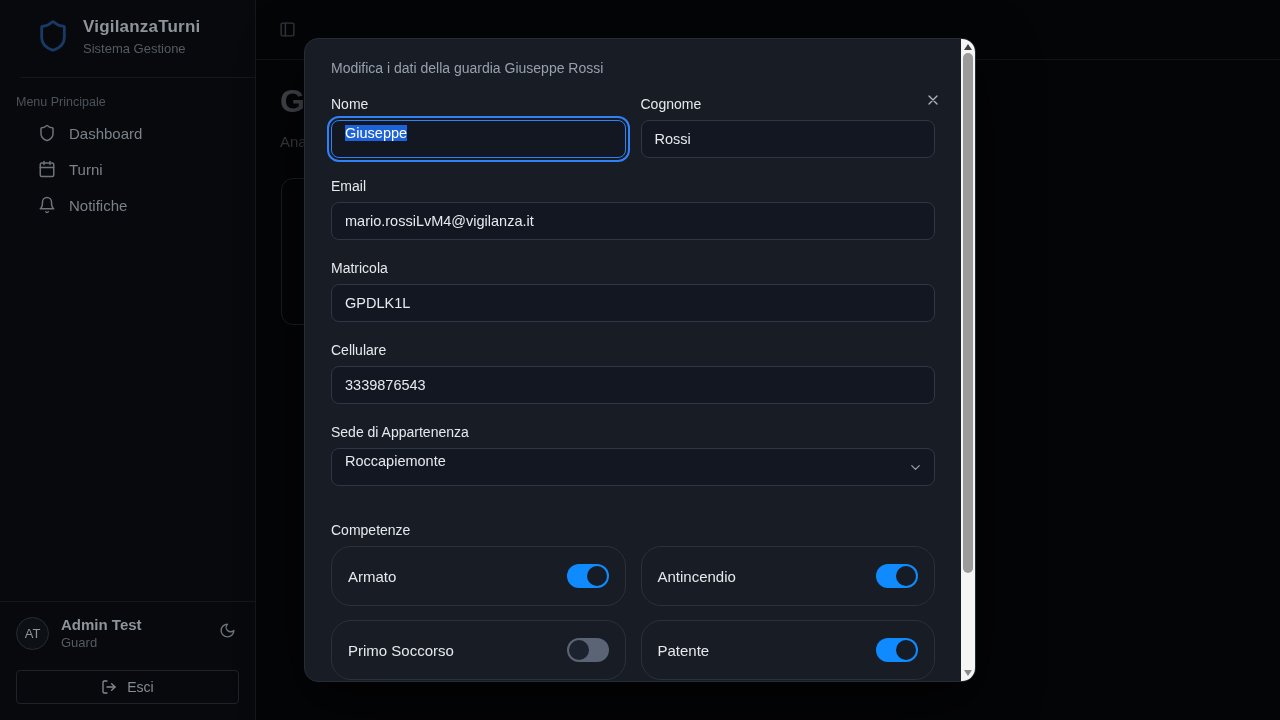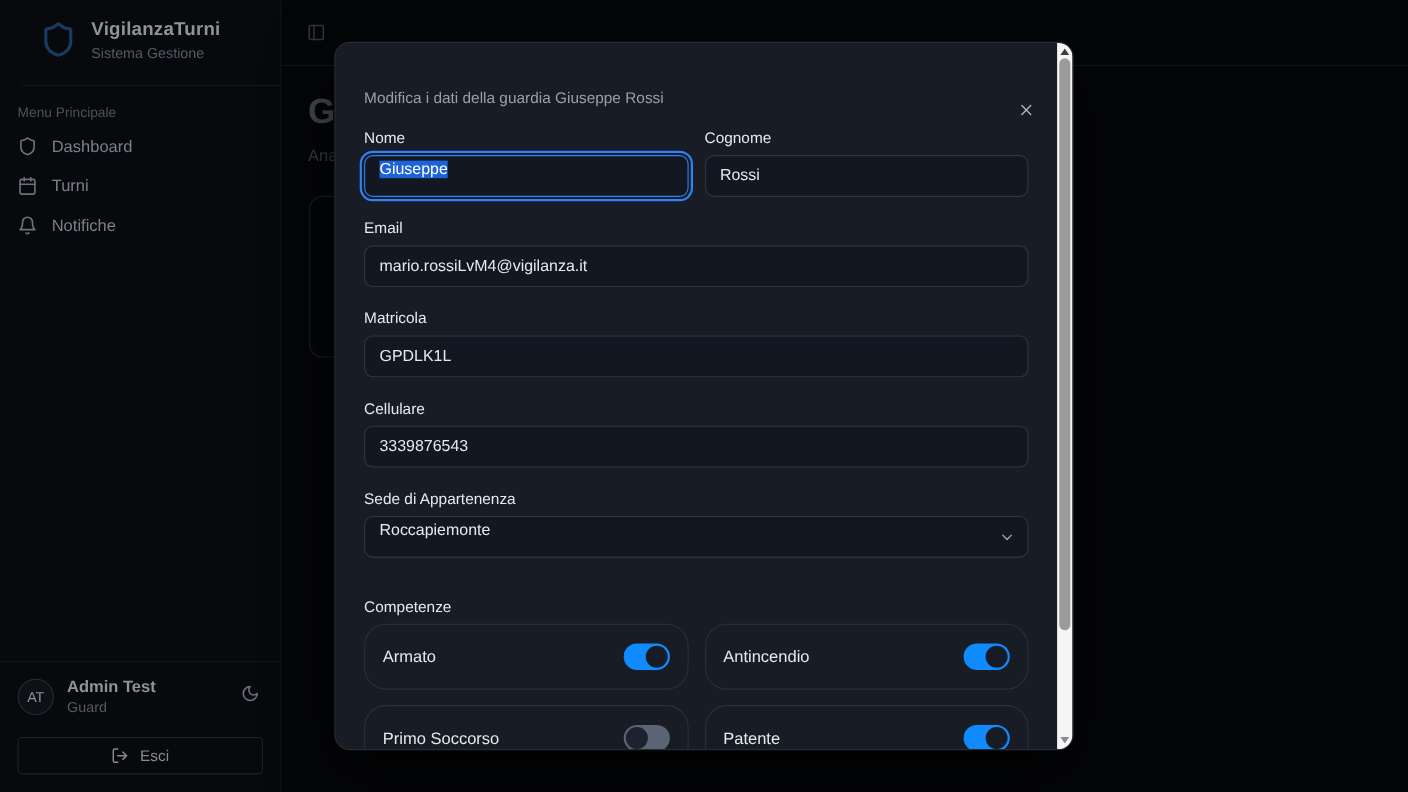--- a/index.html
+++ b/index.html
@@ -15,21 +15,21 @@
   
   .sidebar {
     position:absolute; left:0; top:0; width:256px; height:720px;
     background:#07090c; border-right:1px solid #14181d;
   }
   .logo-row { display:flex; align-items:flex-start; gap:13px; padding:17px 16px 14px 16px; border-bottom:1px solid #14181d; height:78px;margin-left:20px; }
   .logo-shield { color:#1a3a66; margin-top:2px; }
   .app-title { font-size:17px; font-weight:bold; color:#8f949b; letter-spacing:.2px; }
   .app-subtitle { font-size:13px; color:#555b63; margin-top:4px; }
   .menu-label { margin:17px 16px 6px 16px; font-size:12.5px; color:#4c525a; }
-  .nav-item { display:flex; align-items:center; gap:13px; padding:8px 16px; color:#7b818a; font-size:15px; cursor:pointer; height:36px; }
+  .nav-item { display:flex; align-items:center; gap:13px; padding:8px 16px; color:#7b818a; font-size:15px; cursor:pointer; height:36px;margin-left:22px; }
   .nav-item .nico { color:#6d737b; }
   .user-section { position:absolute; left:0; right:0; bottom:0; padding:14px 16px 16px 16px; border-top:1px solid #14181d; }
   .user-row { display:flex; align-items:center; gap:12px; position:relative; }
   .avatar { width:33px; height:33px; border-radius:50%; border:1px solid #272c34; background:#0d1116;
             display:flex; align-items:center; justify-content:center; font-size:13px; color:#8f949b; flex:0 0 auto; }
   .user-name { font-size:15px; font-weight:600; color:#8f949b; }
   .user-role { font-size:13px; color:#555b63; margin-top:2px; }
   .theme-btn { position:absolute; right:3px; top:6px; color:#6d737b; cursor:pointer; }
   .logout-btn { margin-top:20px; width:100%; height:34px; background:transparent; border:1px solid #1e232a;
                 border-radius:4px; color:#858b93; font-size:14px; display:flex; align-items:center; justify-content:center;
@@ -47,31 +47,31 @@
                    display:flex; align-items:center; justify-content:center; gap:9px; cursor:pointer; }
 
   
   .modal {
     position:absolute; left:304px; top:38px; width:672px; height:644px;
     background:#171c25; border:1px solid #262c36; border-radius:14px;
     box-shadow:0 20px 60px rgba(0,0,0,.7); overflow:hidden;
   }
   .modal-inner { height:100%; padding:18px 40px 0 26px; overflow:hidden; }
   .modal-title { font-size:19px; font-weight:bold; color:#eef1f4; }
-  .modal-subtitle { margin-top:24px; font-size:14px; color:#98a0ac; }
+  .modal-subtitle { margin-top:3px; font-size:14px; color:#98a0ac; }
   .close-btn { position:absolute; top:52px; right:32px; width:18px; height:18px; background:none; border:none;
                color:#aeb4bc; cursor:pointer; padding:0; }
 
   .field { margin-top:20px; }
   .row2 { display:grid; grid-template-columns:1fr 1fr; column-gap:15px; }
   .field-label { display:block; font-size:14px; font-weight:400; color:#e6e9ed; margin-bottom:8px; }
   .tinput {
     width:100%; height:38px; background:#121722; border:1px solid #2f3744; border-radius:8px;
-    color:#e6e9ed; font-size:14.5px; font-family:inherit; padding:16px 13px; outline:none;
-    display:flex; align-items:flex-end;
+    color:#e6e9ed; font-size:14.5px; font-family:inherit; padding:4px 13px; outline:none;
+    display:flex; align-items:flex-start;
   }
   input.tinput::placeholder { color:#6b7280; }
   .tinput.focused { border-color:#2f81f7; outline:2px solid #2f81f7; outline-offset:2px; }
   .sel-text { background:#1d63d8; color:#ffffff; }
   .select-wrap { position:relative; }
   .select-wrap .chev { position:absolute; right:12px; top:12px; color:#9aa1ab; pointer-events:none; }
 
   .comp-label { margin-top:36px; font-size:14px; font-weight:400; color:#e6e9ed; }
   .comp-grid { margin-top:8px; display:grid; grid-template-columns:1fr 1fr; column-gap:15px; row-gap:14px; }
   .comp-card { border:1px solid #2a313d; border-radius:20px; height:60px; display:flex; align-items:center;

